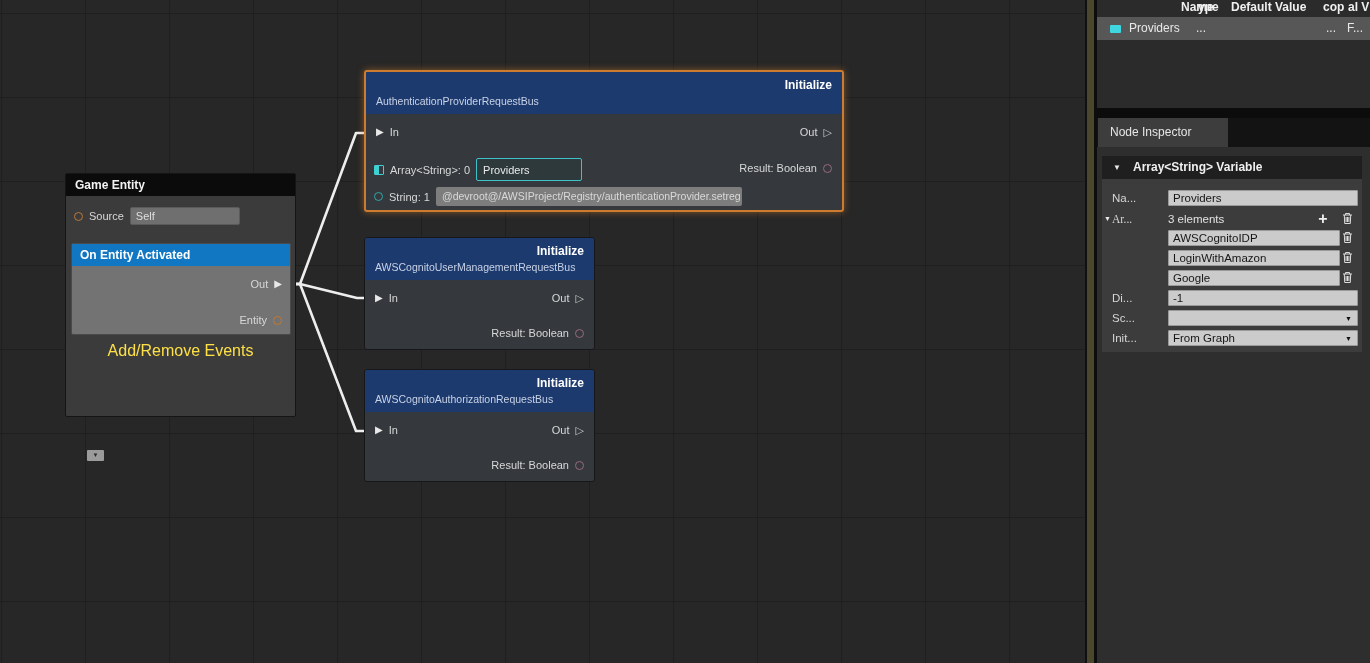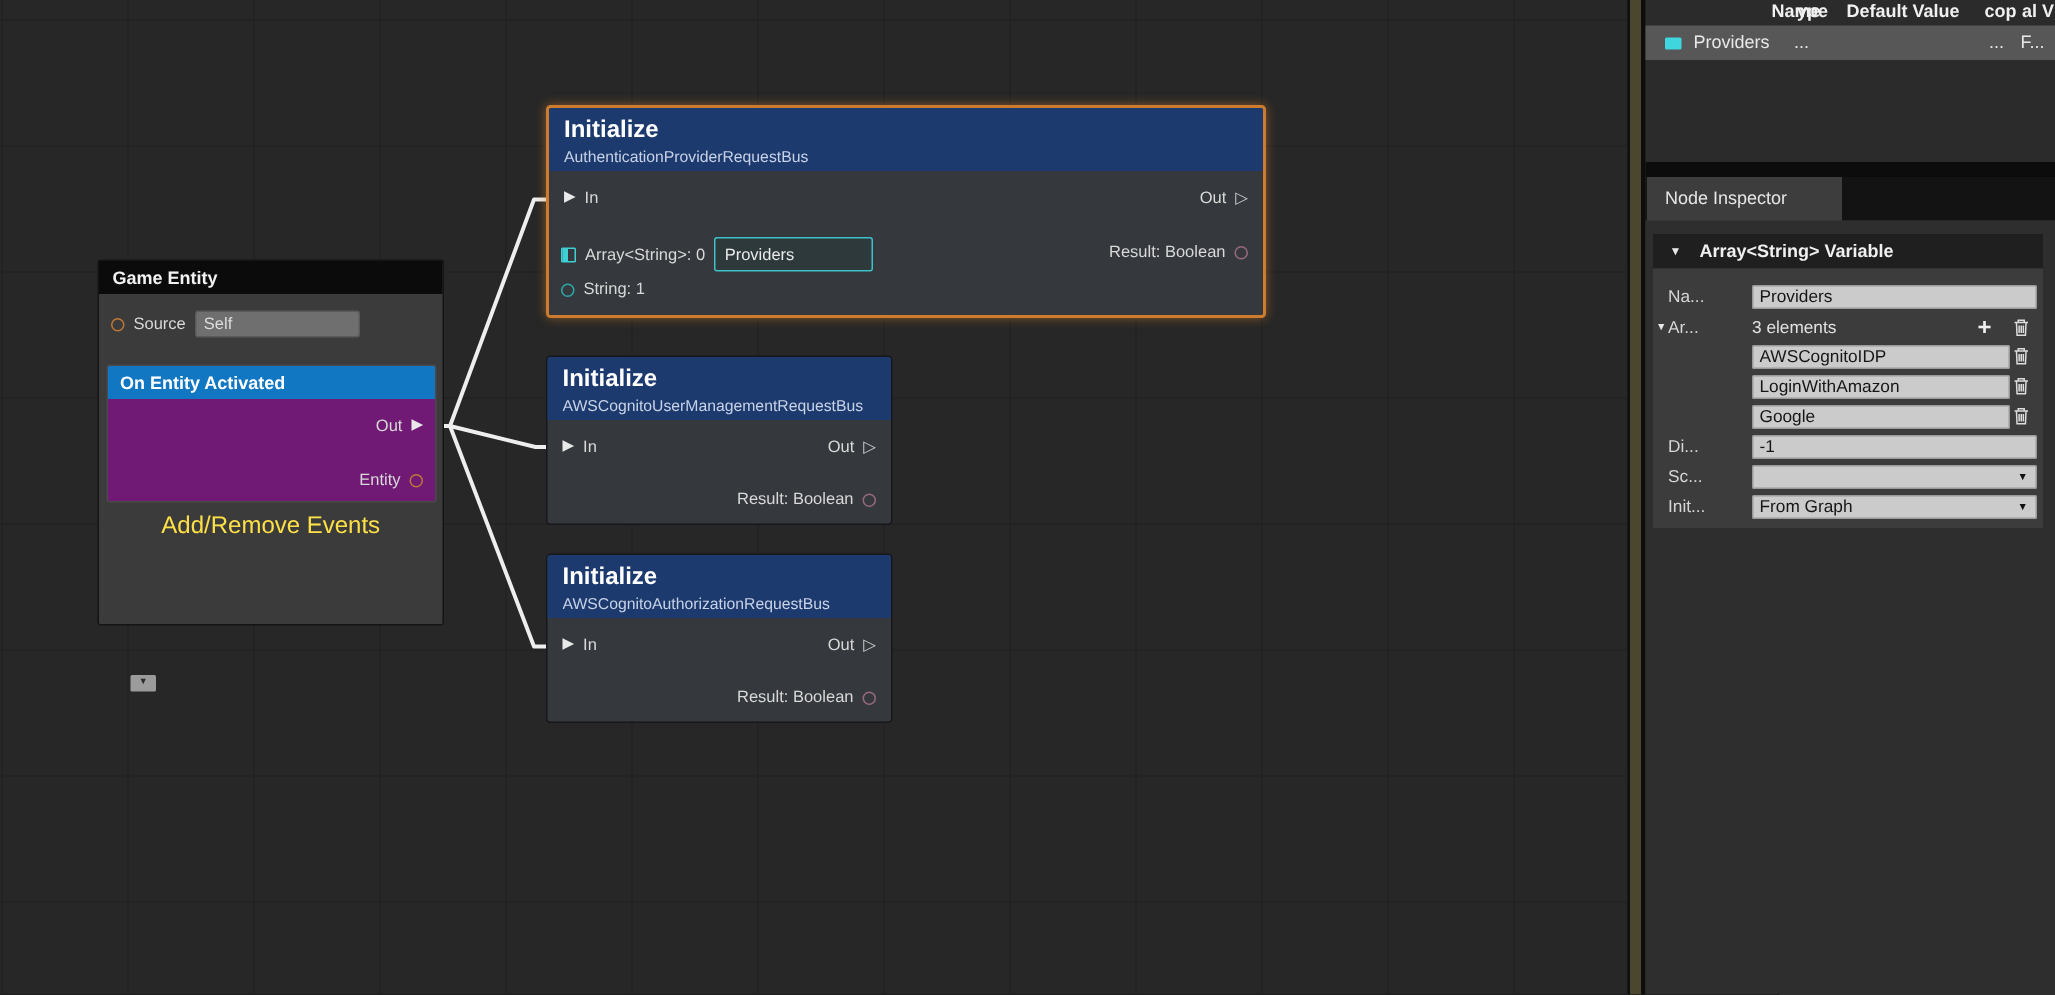--- a/index.html
+++ b/index.html
@@ -30,31 +30,31 @@
   .hrow { position:absolute; display:flex; align-items:center; gap:6px; }
 
   
   .ge-node { left:65px; top:173px; width:231px; height:244px; background:#3b3b3b;
              border:1px solid #151515; border-radius:2px; }
   .ge-head { height:22px; background:#0b0b0b; color:#f2f2f2; font-size:12px; font-weight:bold;
              line-height:22px; padding-left:9px; }
   .ge-input { background:#6f6f6f; color:#dedede; font-size:11px; border:1px solid #5a5a5a;
               height:18px; width:110px; padding:0 5px; border-radius:2px; }
   .event-panel { position:absolute; left:5px; top:69px; width:220px; height:92px;
-                 background:#701a75; border:1px solid #4a4a4a; border-radius:2px; }
+                 background:#737373; border:1px solid #4a4a4a; border-radius:2px; }
   .event-head { height:22px; background:#1277c2; color:#fff; font-size:12px; font-weight:bold;
                 line-height:22px; padding-left:8px; border-radius:1px 1px 0 0; }
   .ge-footer { position:absolute; left:0; right:0; top:168px; text-align:center;
                color:#fde047; font-size:16px; }
 
   
   .init-node { background:#35393d; border:1px solid #17171a; }
   .init-node.selected { border:2px solid #cd7b2f; box-shadow:0 0 7px rgba(214,128,46,.55); }
   .init-head { height:42px; background:#1c3a6e; padding:6px 10px 0 10px; border-radius:2px 2px 0 0; }
-  .init-title { color:#ffffff; font-size:16px; font-weight:bold; }
+  .init-title { color:#ffffff; font-size:12px; font-weight:bold;text-align:right; }
   .init-sub { color:#c8d2e6; font-size:10.5px; margin-top:3px; white-space:nowrap; overflow:hidden; }
   .array-icon { display:inline-block; width:10px; height:10px; border:1.5px solid #3fd0d4;
                 background:linear-gradient(to right,#3fd0d4 0 45%, transparent 45%); border-radius:1px; }
   .node-input-sel { background:#2e393c; border:1px solid #3fc1c9; color:#eaeaea; font-size:11px;
                     height:23px; width:106px; padding:0 6px; border-radius:2px; }
   .path-box { background:#7d7d7d; color:#d9d9d9; font-size:10.5px; line-height:19px; height:19px;
               padding:0 6px; border-radius:2px; white-space:nowrap; max-width:306px; overflow:hidden; }
 
   .collapsed-btn { position:absolute; left:87px; top:450px; width:17px; height:11px;
                    background:#9b9b9b; border-radius:1px; color:#2a2a2a; font-size:6px;
@@ -142,20 +142,21 @@
         <span class="pin-label">Array&lt;String&gt;: 0</span>
         <input class="node-input-sel" readonly="" value="Providers" style="">
       </div>
       <div class="hrow" style="right:10px; top:90px;">
         <span class="pin-label">Result: Boolean</span>
         <span class="circle bool"></span>
       </div>
       <div class="hrow" style="left:8px; top:115px;">
         <span class="circle string"></span>
         <span class="pin-label">String: 1</span>
+        <span class="path-box">@devroot@/AWSIProject/Registry/authenticationProvider.setreg</span>
       </div>
     </div>
 
     <div class="node init-node" style="left:364px; top:237px; width:231px; height:113px;">
       <div class="init-head">
         <div class="init-title">Initialize</div>
         <div class="init-sub">AWSCognitoUserManagementRequestBus</div>
       </div>
       <div class="hrow" style="left:10px; top:54px;">
         <span class="pin-arrow">▶</span>
@@ -224,21 +225,21 @@
         <span class="sec-tri" style="position:absolute; left:11px;">▼</span>
         <span style="position:absolute; left:31px;">Array&lt;String&gt; Variable</span>
       </div>
 
       <div class="sec-body">
 
         <span class="f-label" style="top:11px;">Na...</span>
         <input class="f-input" style="left: 66px; top: 11px; width: 190px;" readonly="" value="Providers">
 
         <span class="sec-tri" style="position:absolute; left:2px; top:36px; font-size:7px;">▼</span>
-        <span class="f-label" style="top:32px;">Ar...</span>
+        <span class="f-label" style="top:32px;font-family:Liberation Serif, serif;">Ar...</span>
         <span style="position:absolute; left:66px; top:32px; color:#e2e2e2; font-size:11.5px; line-height:16px;">3 elements</span>
         <span class="icon-btn" style="left:214px; top:32px;">
           <span class="plus">+</span>
         </span>
         <span class="icon-btn" style="left:238px; top:32px;">
           <svg width="11" height="13" viewBox="0 0 11 13">
             <path d="M1 3h9 M3.5 3V1.5h4V3 M2.3 3l.4 8.5h5.6L8.7 3 M4.1 5v5 M5.5 5v5 M6.9 5v5" stroke="#dcdcdc" fill="none" stroke-width="1"></path>
           </svg>
         </span>
 

